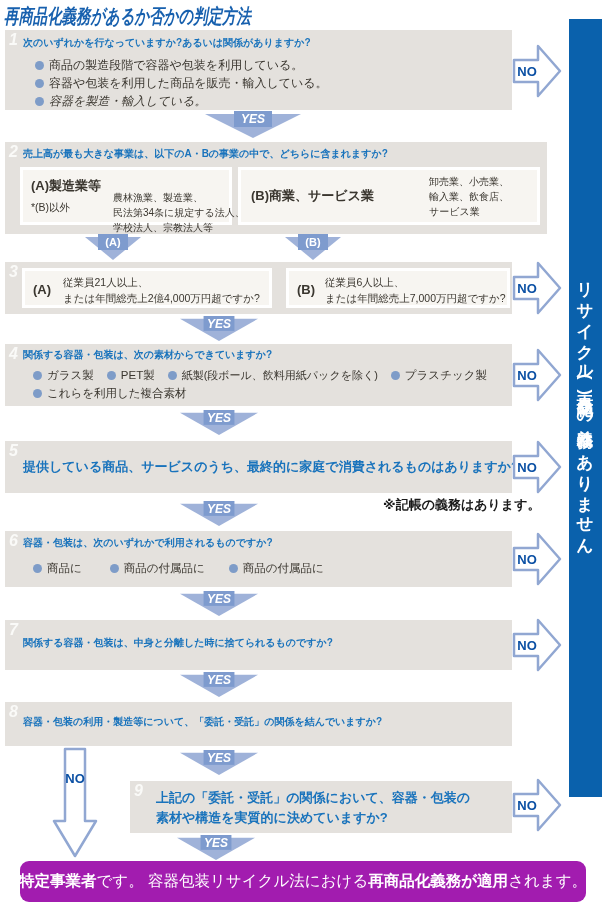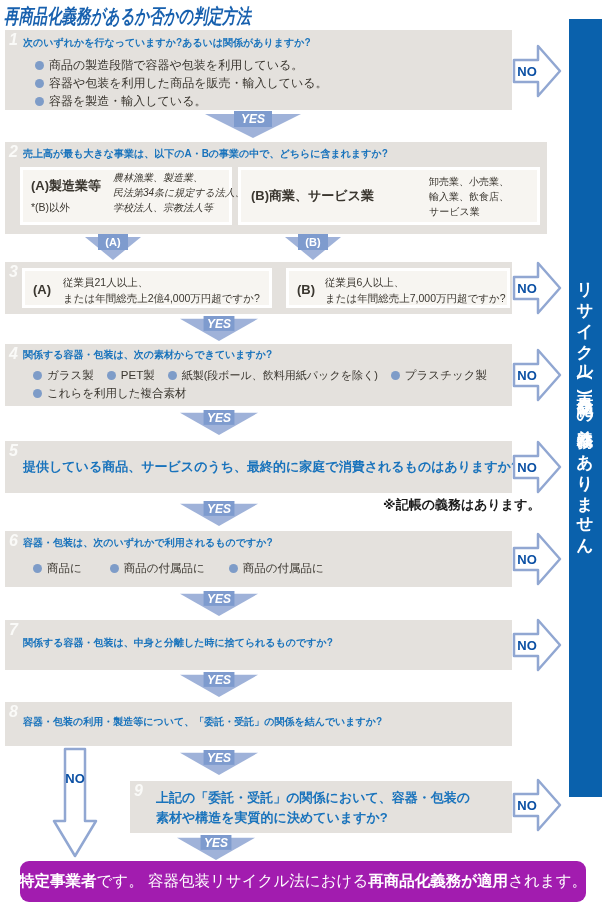--- a/index.html
+++ b/index.html
@@ -58,21 +58,21 @@
 
   <div class="sidebar">
     <span class="vtext">リサイクル(再商品化)の義務はありません</span>
   </div>
 
   <div class="step" style="left:5px;top:30px;width:507px;height:80px;">
     <span class="num">1</span>
     <span class="q" style="left:18px;top:6px;">次のいずれかを行なっていますか?あるいは関係がありますか?</span>
     <div class="b-line" style="left:30px;top:45px;"><span class="dot"></span><span>容器や包装を利用した商品を販売・輸入している。</span></div>
     <div class="b-line" style="left:30px;top:27px;"><span class="dot"></span><span>商品の製造段階で容器や包装を利用している。</span></div>
-    <div class="b-line" style="left:30px;top:63px;"><span class="dot"></span><span>容器を製造・輸入している。</span></div>
+    <div class="b-line" style="left:30px;top:63px;font-style:italic;"><span class="dot"></span><span>容器を製造・輸入している。</span></div>
   </div>
   <div class="no-arrow" style="left:512px;top:40px;">
     <svg viewBox="0 0 50 62" preserveAspectRatio="none">
         <polygon points="2,20 26,20 26,6 48,31 26,56 26,42 2,42" fill="#ffffff" stroke="#91a7d2" stroke-width="2.5" stroke-linejoin="round"></polygon>
       </svg>
     <span class="no-label">NO</span>
   </div>
   <div class="yes-arrow" style="left:205px;top:111px;width:96px;height:28px;">
     <svg viewBox="0 0 96 28" preserveAspectRatio="none">
         <polygon points="0,3 96,3 48,27" fill="#9fb2d9"></polygon>
@@ -80,21 +80,21 @@
       </svg>
     <span class="yes-label">YES</span>
   </div>
 
   <div class="step" style="left:5px;top:142px;width:542px;height:92px;">
     <span class="num">2</span>
     <span class="q" style="left:18px;top:5px;">売上高が最も大きな事業は、以下のA・Bの事業の中で、どちらに含まれますか?</span>
     <div class="inner" style="left:15px;top:25px;width:212px;height:58px;">
       <span class="ttl" style="left:8px;top:7px;">(A)製造業等</span>
       <span class="sml" style="left:8px;top:31px;">*(B)以外</span>
-      <div class="det" style="left:90px;top:0;font-style:italic;">
+      <div class="det" style="left:90px;top:20px;">
         <div>農林漁業、製造業、</div>
         <div>民法第34条に規定する法人、</div>
         <div>学校法人、宗教法人等</div>
       </div>
     </div>
     <div class="inner" style="left:233px;top:25px;width:302px;height:58px;">
       <span class="ttl" style="left:10px;top:17px;">(B)商業、サービス業</span>
       <div class="det" style="left:188px;top:4px;">
         <div>卸売業、小売業、</div>
         <div>輸入業、飲食店、</div>

